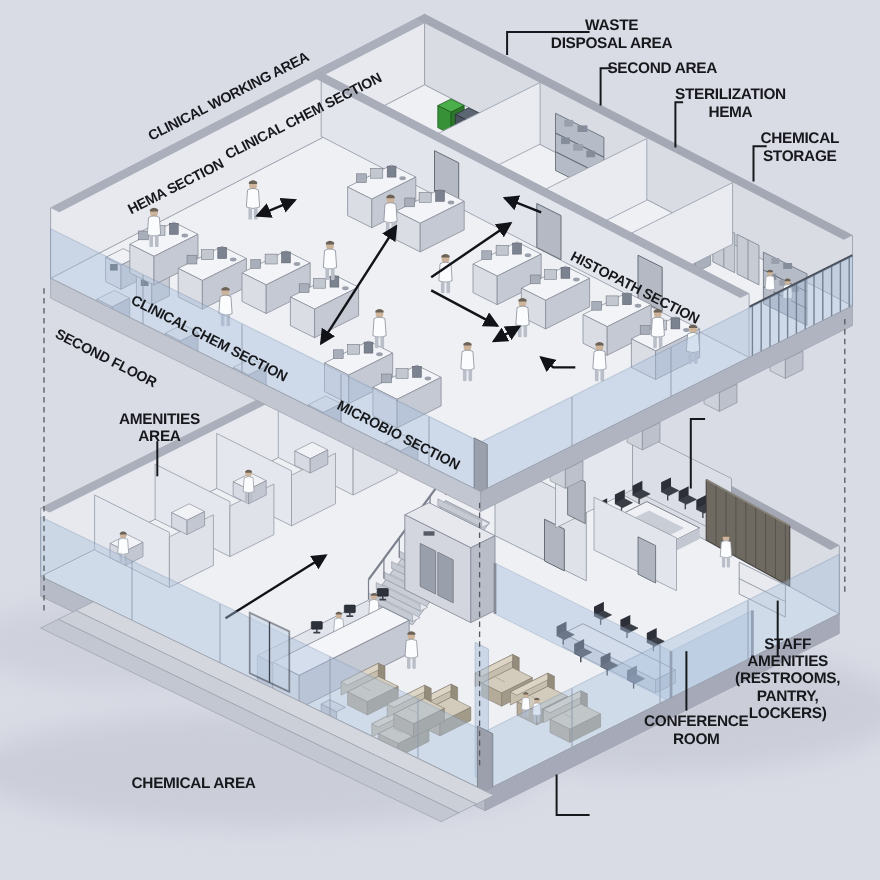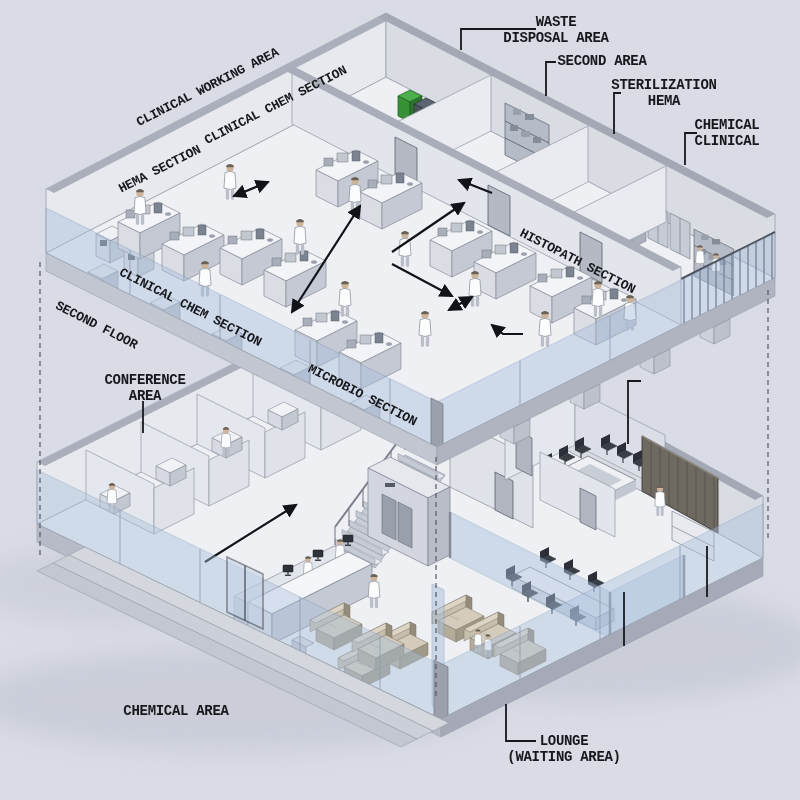--- a/index.html
+++ b/index.html
@@ -1,17 +1,17 @@
 <!DOCTYPE html>
 <html><head>
 <meta charset="utf-8">
 <style>
   html,body{margin:0;padding:0;background:#d9dbe5;}
   .stage{position:relative;width:800px;height:800px;background:#d9dbe5;overflow:hidden;
-         font-family:Liberation Mono, monospace;}
+         font-family:Liberation Sans, sans-serif;}
   .stage svg{position:absolute;left:0;top:0;}
   .lbl{position:absolute;transform:translate(-50%,-50%);color:#17181c;
        font-weight:bold;font-size:14px;letter-spacing:-0.3px;line-height:1.12;
        text-align:center;white-space:pre-line;}
   .lbl.iso-up{transform:translate(-50%,-50%) rotate(-27deg);font-size:13px;}
   .lbl.iso-dn{transform:translate(-50%,-50%) rotate(27deg);font-size:13px;}
 </style>
 </head>
 <body>
 
@@ -472,26 +472,29 @@
     <path d="M506,704 L506,741 L536,741"></path>
   </g>
 </svg>
 
 <div class="lbl" style="left:556px;top:31px">WASTE
 DISPOSAL AREA</div>
 <div class="lbl" style="left:602px;top:62px">SECOND AREA</div>
 <div class="lbl" style="left:664px;top:94px">STERILIZATION
 HEMA</div>
 <div class="lbl" style="left:727px;top:134px">CHEMICAL
-CLINICAL</div>
+STORAGE</div>
 <div class="lbl iso-up" style="left:208px;top:88px">CLINICAL WORKING AREA</div>
 <div class="lbl iso-up" style="left:276px;top:106px">CLINICAL CHEM SECTION</div>
 <div class="lbl iso-up" style="left:160px;top:170px">HEMA SECTION</div>
 <div class="lbl iso-dn" style="left:190px;top:308px">CLINICAL CHEM SECTION</div>
 <div class="lbl iso-dn" style="left:96px;top:326px">SECOND FLOOR</div>
 <div class="lbl iso-dn" style="left:577px;top:262px">HISTOPATH SECTION</div>
 <div class="lbl iso-dn" style="left:362px;top:396px">MICROBIO SECTION</div>
-<div class="lbl" style="left:145px;top:389px">CONFERENCE
+<div class="lbl" style="left:145px;top:389px">AMENITIES
 AREA</div>
+<div class="lbl" style="left:716px;top:617px">STAFF AMENITIES
+(RESTROOMS, PANTRY,
+LOCKERS)</div>
+<div class="lbl" style="left:633px;top:664px">CONFERENCE
+ROOM</div>
 <div class="lbl" style="left:176px;top:712px">CHEMICAL AREA</div>
-<div class="lbl" style="left:564px;top:750px">LOUNGE
-(WAITING AREA)</div>
 </div>
 
 </body></html>

